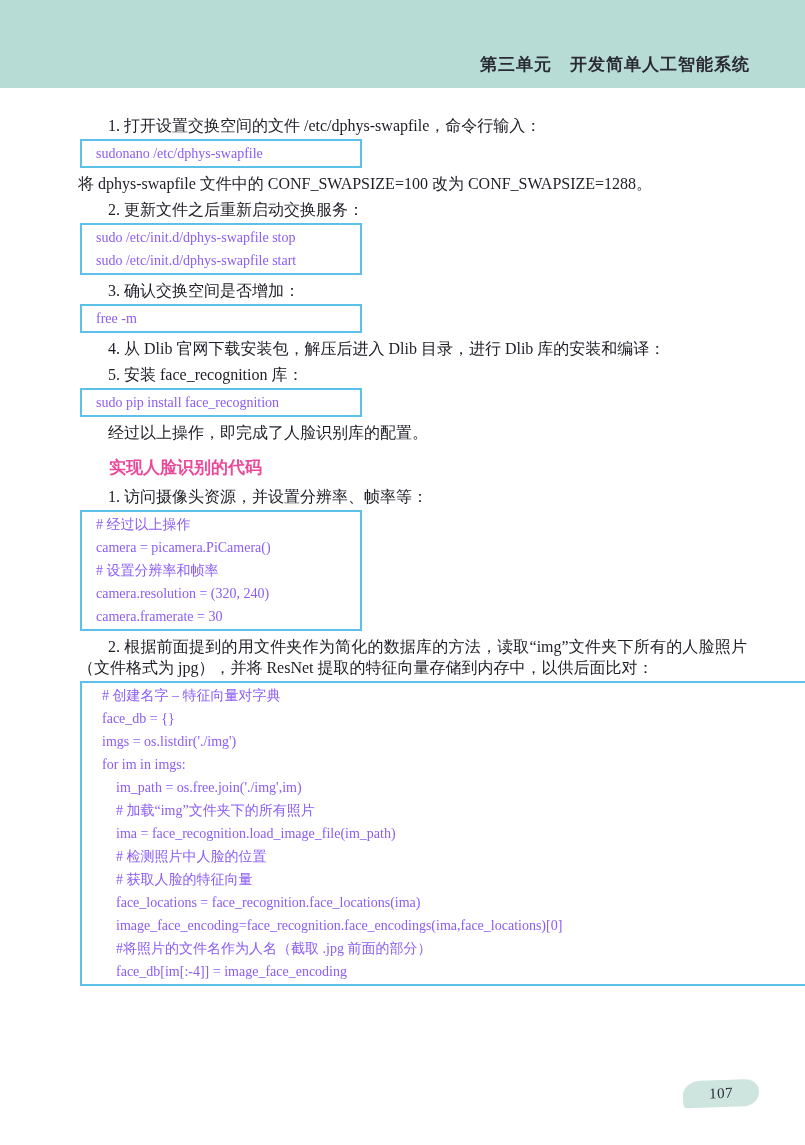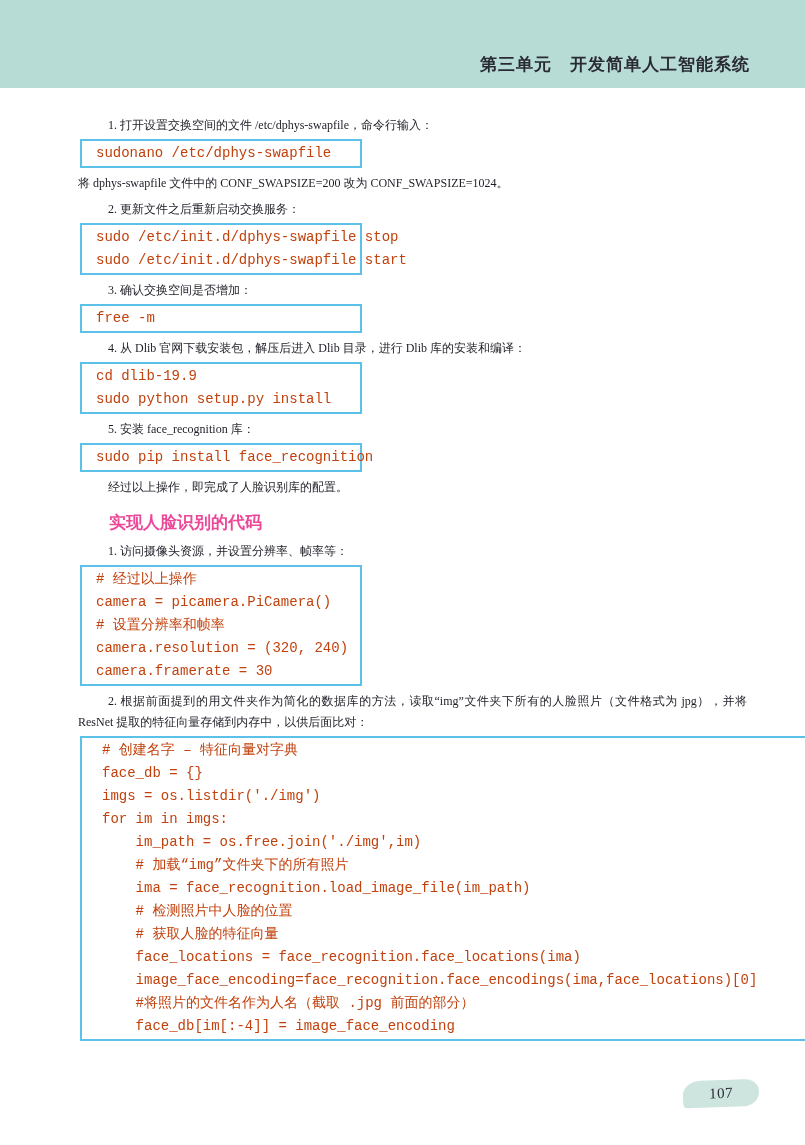--- a/index.html
+++ b/index.html
@@ -11,38 +11,38 @@
   .band{
     height:88px;background:#b7dcd5;
     display:flex;align-items:flex-end;justify-content:flex-end;
     padding:0 55px 12px 17px;box-sizing:border-box;
   }
   .band-title{
     font-weight:bold;font-size:17px;color:#2a2a34;letter-spacing:1px;
   }
   .content{padding:22px 58px 0 78px;}
   .para{
-    font-size:12px;line-height:21px;margin:5px 0 3px;
+    font-size:16px;line-height:21px;margin:5px 0 3px;
     text-align:justify;
   }
   .para.num{text-indent:30px;}
   .section-heading{
     font-family:"Liberation Sans","DejaVu Sans",sans-serif;
     color:#ec4899;font-weight:bold;font-size:17px;line-height:22px;
     margin:14px 0 7px 31px;
   }
   .code-box{
     border:2px solid #5cc1e8;background:#ffffff;
     width:282px;margin:1px 0 3px 2px;box-sizing:border-box;
     padding:1px 0;
   }
   .code-box.wide{width:744px;}
   .code-line{
     font-size:14px;line-height:23px;padding-left:14px;
-    white-space:pre;color:#c2410c;font-family:Liberation Mono, monospace;
+    white-space:pre;color:#8b5cf6;
   }
   .code-box.wide .code-line{padding-left:20px;}
   .badge{
     position:absolute;top:1080px;right:46px;width:76px;height:27px;
     background:#cde4df;
     border-radius:18px 14px 16px 4px / 14px 12px 14px 4px;
     transform:rotate(-2deg);
     display:flex;align-items:center;justify-content:center;
   }
   .badge span{font-size:15px;color:#2a2a34;letter-spacing:.5px;}
@@ -57,41 +57,37 @@
   </header>
 
   <main class="content">
 
     <p class="para num">1. 打开设置交换空间的文件 /etc/dphys-swapfile，命令行输入：</p>
 
     <div class="code-box">
       <div class="code-line">sudonano /etc/dphys-swapfile</div>
     </div>
 
-    <p class="para">将 dphys-swapfile 文件中的 CONF_SWAPSIZE=200 改为 CONF_SWAPSIZE=1024。</p>
+    <p class="para">将 dphys-swapfile 文件中的 CONF_SWAPSIZE=100 改为 CONF_SWAPSIZE=1288。</p>
 
     <p class="para num">2. 更新文件之后重新启动交换服务：</p>
 
     <div class="code-box">
       <div class="code-line">sudo /etc/init.d/dphys-swapfile stop</div>
       <div class="code-line">sudo /etc/init.d/dphys-swapfile start</div>
     </div>
 
     <p class="para num">3. 确认交换空间是否增加：</p>
 
     <div class="code-box">
       <div class="code-line">free -m</div>
     </div>
 
     <p class="para num">4. 从 Dlib 官网下载安装包，解压后进入 Dlib 目录，进行 Dlib 库的安装和编译：</p>
 
-    <div class="code-box">
-      <div class="code-line">cd dlib-19.9</div>
-      <div class="code-line">sudo python setup.py install</div>
-    </div>
 
     <p class="para num">5. 安装 face_recognition 库：</p>
 
     <div class="code-box">
       <div class="code-line">sudo pip install face_recognition</div>
     </div>
 
     <p class="para num">经过以上操作，即完成了人脸识别库的配置。</p>
 
     <h2 class="section-heading">实现人脸识别的代码</h2>

